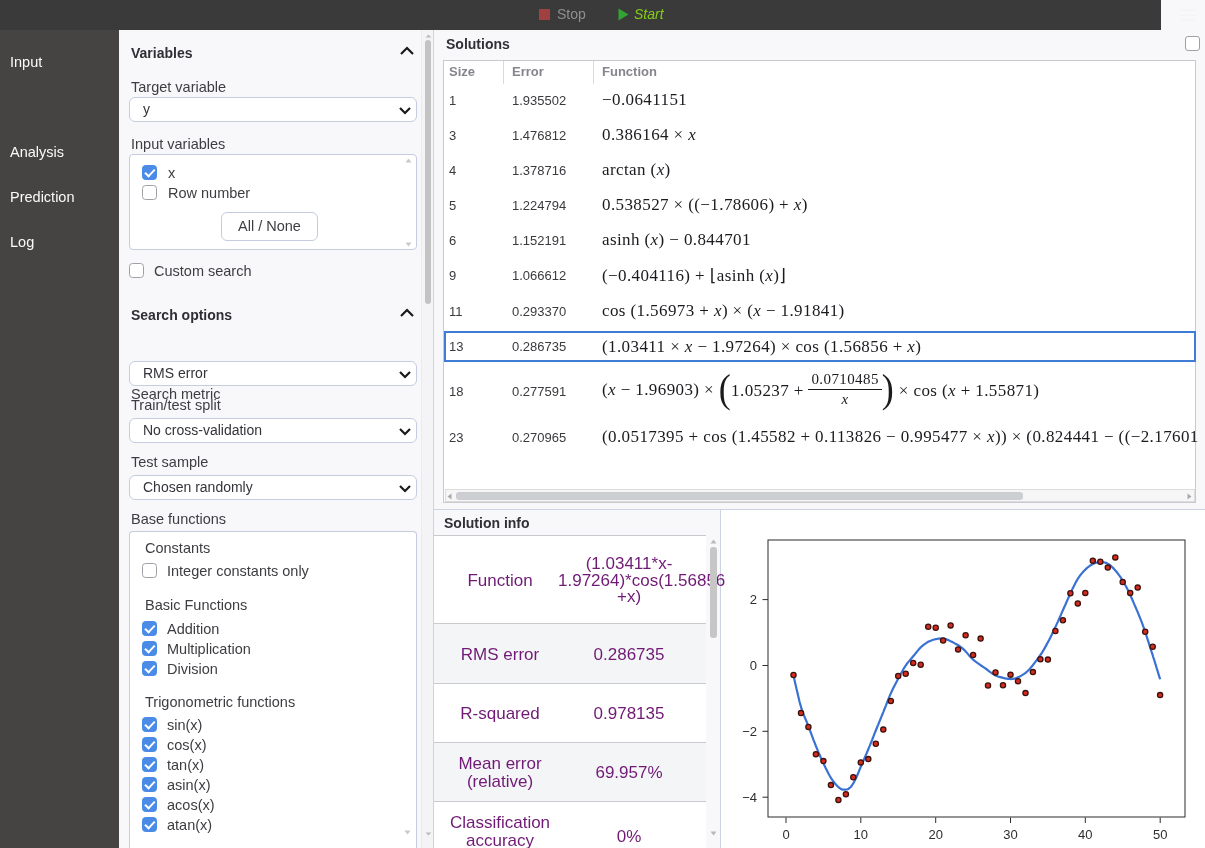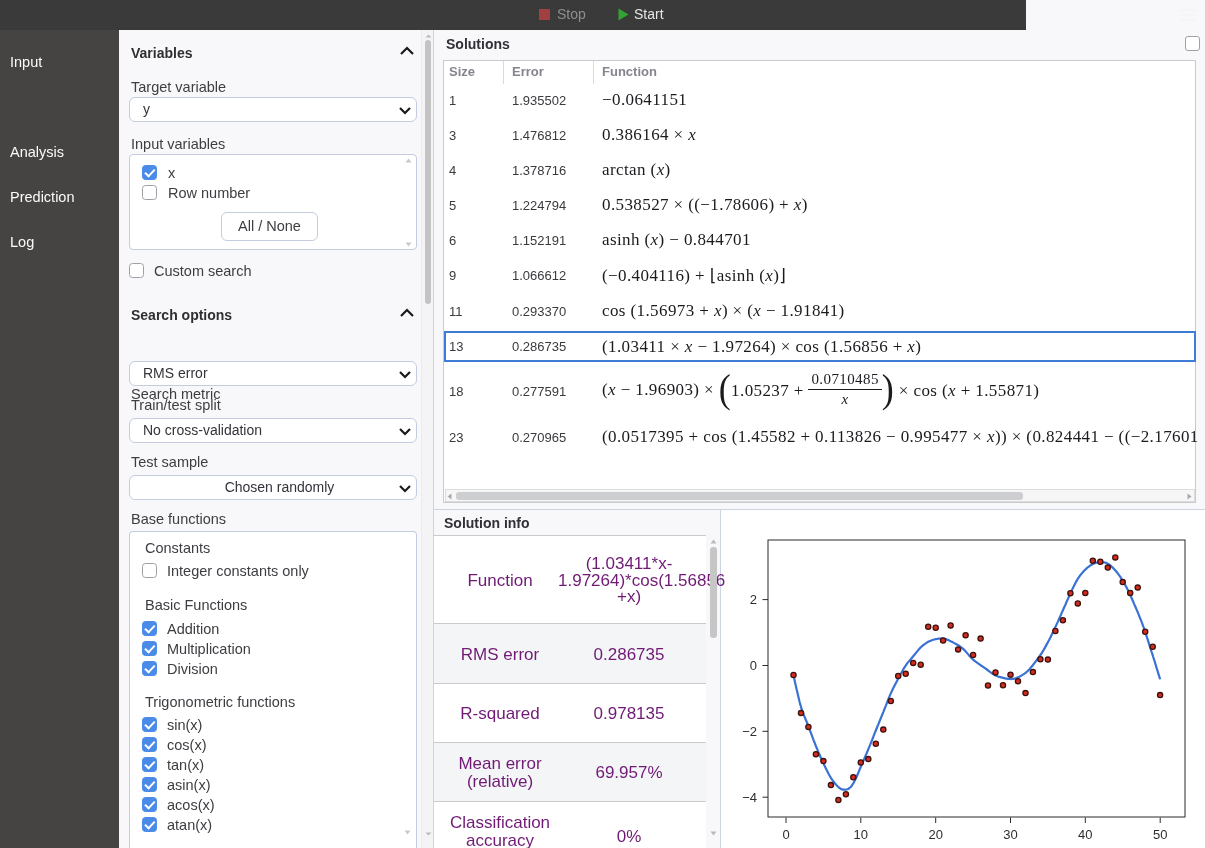--- a/index.html
+++ b/index.html
@@ -1,19 +1,19 @@
 <!DOCTYPE html>
 <html><head>
 <meta charset="utf-8">
 <style>
 * { margin:0; padding:0; box-sizing:border-box; }
 html,body { width:1205px; height:848px; overflow:hidden; font-family:"Liberation Sans", sans-serif; background:#f8f8fa; }
 .abs { position:absolute; }
 
-#topbar { position:absolute; left:0; top:0; width:1026px; height:30px; background:#3a3a3a; }
+#topbar { position:absolute; left:0; top:0; width:1161px; height:30px; background:#3a3a3a; }
 
 #sidebar { position:absolute; left:0; top:30px; width:119px; height:818px; background:#454443; }
 .navitem { position:absolute; left:0; width:119px; height:45px; line-height:45px; padding-left:10px; color:#fafafa; font-size:14.5px; }
 .navsel { background:#383736; }
 
 #leftpanel { position:absolute; left:119px; top:30px; width:314px; height:818px; background:#f8f8fa; border-right:1px solid #ccd3e1; }
 .seclabel { position:absolute; font-size:14px; font-weight:bold; color:#2f2f33; }
 .lbl { position:absolute; font-size:14.5px; color:#3d3d42; }
 .selectbox { position:absolute; left:129px; width:288px; height:25px; background:#fff; border:1px solid #c5cce0; border-radius:6px; font-size:14px; color:#33333a; line-height:23px; padding-left:13px; }
 .box { position:absolute; left:129px; width:288px; background:#fff; border:1px solid #c5cce0; border-radius:4px; }
@@ -37,21 +37,21 @@
 </style>
 </head>
 <body>
 
 <div id="topbar">
   <div class="abs" style="left:539px;top:9px;width:11px;height:11px;background:#a04040;"></div>
   <div class="abs" style="left:557px;top:6px;font-size:14px;color:#8f8f8f;">Stop</div>
   <svg class="icon" style="left:618px;top:8px;" width="11" height="13">
       <path d="M0.5 0.5 L10.5 6.5 L0.5 12.5 Z" fill="#33a333"></path>
     </svg>
-  <div class="abs" style="left:634px;top:6px;font-size:14px;color:#e5e5e5;">Start</div>
+  <div class="abs" style="left:634px;top:6px;font-size:14px;color:#84cc16;font-style:italic;">Start</div>
   <div class="abs" style="left:1180px;top:9px;width:16px;height:2.4px;background:#f5f5f5;border-radius:1px;"></div>
   <div class="abs" style="left:1180px;top:14px;width:16px;height:2.4px;background:#f5f5f5;border-radius:1px;"></div>
   <div class="abs" style="left:1180px;top:19px;width:16px;height:2.4px;background:#f5f5f5;border-radius:1px;"></div>
 </div>
 
 <div id="sidebar">
   <div class="navitem" style="top:10px;">Input</div>
   <div class="navitem" style="top:100px;">Analysis</div>
   <div class="navitem" style="top:190px;">Log</div>
   <div class="navitem" style="top:145px;">Prediction</div>
@@ -108,21 +108,21 @@
       <path d="M1 1 L6 6 L11 1" stroke="#1a1a1a" stroke-width="2.2" fill="none"></path>
     </svg>
 
   <div class="lbl" style="left:131px;top:397px;">Train/test split</div>
   <div class="selectbox" style="top:418px;">No cross-validation</div>
   <svg class="icon" style="left:399px;top:428px;" width="12" height="7">
       <path d="M1 1 L6 6 L11 1" stroke="#1a1a1a" stroke-width="2.2" fill="none"></path>
     </svg>
 
   <div class="lbl" style="left:131px;top:454px;">Test sample</div>
-  <div class="selectbox" style="top:475px;text-align:center;">Chosen randomly</div>
+  <div class="selectbox" style="top:475px;">Chosen randomly</div>
   <svg class="icon" style="left:399px;top:485px;" width="12" height="7">
       <path d="M1 1 L6 6 L11 1" stroke="#1a1a1a" stroke-width="2.2" fill="none"></path>
     </svg>
 
   <div class="lbl" style="left:131px;top:511px;">Base functions</div>
   <div class="box" style="top:531px;height:317px;border-bottom:none;border-radius:4px 4px 0 0;"></div>
   <div class="lbl" style="left:145px;top:540px;">Constants</div>
   <div class="cb" style="left:142px;top:563px;"></div>
   <div class="lbl" style="left:167px;top:563px;">Integer constants only</div>
   <div class="lbl" style="left:145px;top:597px;">Basic Functions</div>

